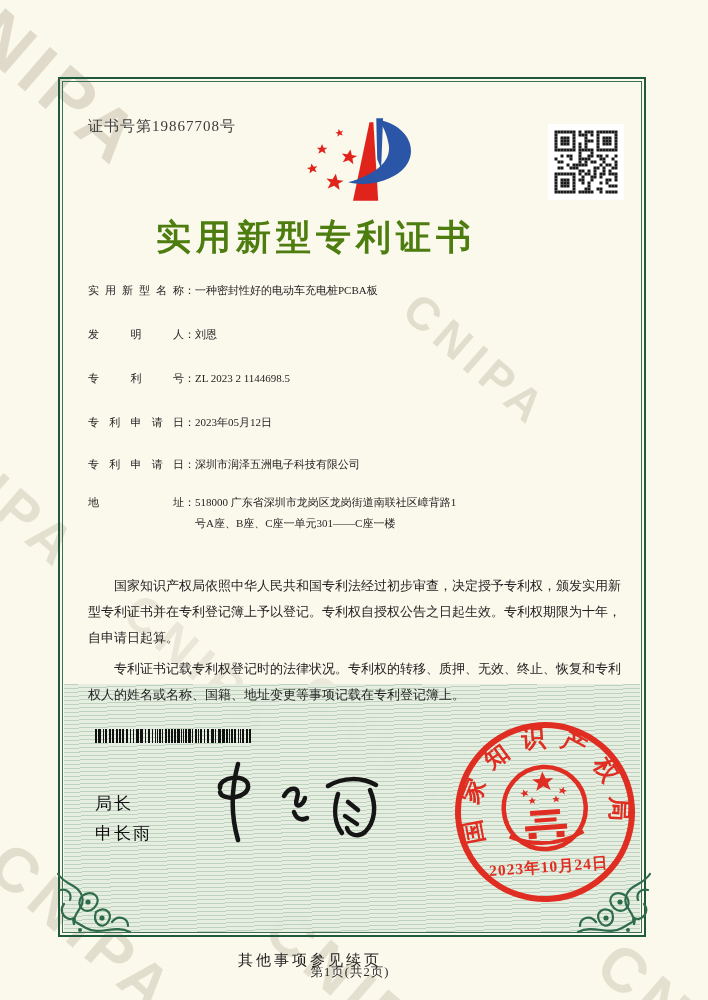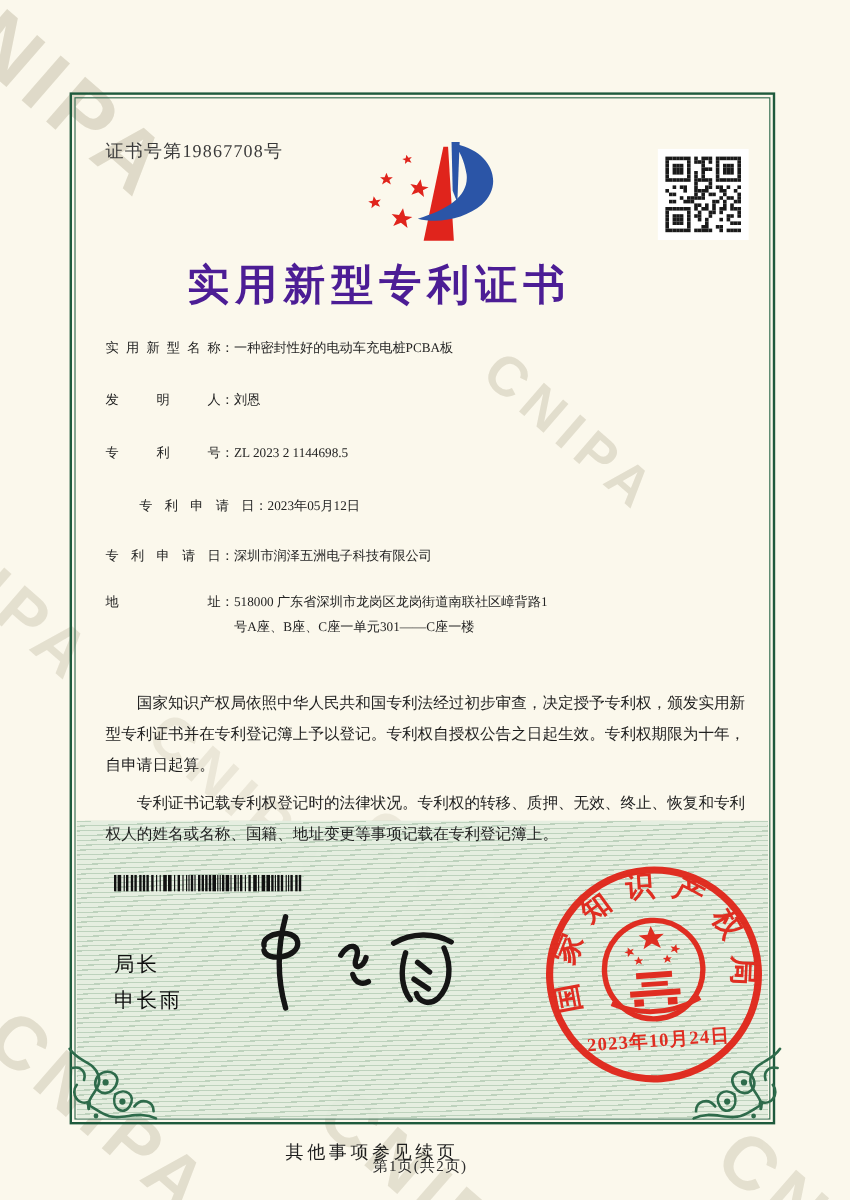--- a/index.html
+++ b/index.html
@@ -30,21 +30,21 @@
     background-image:repeating-linear-gradient(178deg,
       rgba(124,164,131,0.38) 0px, rgba(124,164,131,0.38) 1px,
       rgba(236,243,233,0) 1px, rgba(236,243,233,0) 4px);
   }
   .content{position:absolute;inset:0;z-index:3;}
   .cert-no{
     position:absolute;left:88px;top:117px;font-size:15px;color:#3b3b3b;letter-spacing:1px;
   }
   .title{
     position:absolute;left:58px;top:214px;width:516px;text-align:center;
-    font-size:35px;font-weight:bold;color:#4c1d95;letter-spacing:5px;
+    font-size:35px;font-weight:bold;color:#4d7c0f;letter-spacing:5px;
   }
   .row{position:absolute;left:88px;width:540px;font-size:11px;color:#242424;line-height:21px;}
   .lbl{display:inline-block;width:96px;text-align:justify;text-align-last:justify;vertical-align:top;}
   .colon{display:inline-block;vertical-align:top;}
   .val{display:inline-block;vertical-align:top;max-width:420px;}
   .pair2{position:absolute;left:239px;top:0;}
   .paras{position:absolute;left:88px;top:573px;width:540px;color:#1e1e1e;}
   .paras p{margin:0 0 5px 0;font-size:13px;line-height:26px;text-indent:2em;}
   .issuer{
     position:absolute;left:95px;font-size:17px;color:#101010;
@@ -326,21 +326,21 @@
 
     <div class="row" style="top:280px;">
       <span class="lbl">实用新型名称</span><span class="colon">：</span><span class="val">一种密封性好的电动车充电桩PCBA板</span>
     </div>
     <div class="row" style="top:324px;">
       <span class="lbl">发明人</span><span class="colon">：</span><span class="val">刘恩</span>
     </div>
     <div class="row" style="top:368px;">
       <span class="lbl">专利号</span><span class="colon">：</span><span class="val">ZL 2023 2 1144698.5</span>
     </div>
-    <div class="row" style="top:412px;margin-left:28px;">
+    <div class="row" style="top:412px;">
       <span class="lbl">专利申请日</span><span class="colon">：</span><span class="val">2023年05月12日</span>
     </div>
     <div class="row" style="top:454px;">
       <span class="lbl">专利申请日</span><span class="colon">：</span><span class="val">深圳市润泽五洲电子科技有限公司</span>
     </div>
     <div class="row" style="top:492px;">
       <span class="lbl">地址</span><span class="colon">：</span><span class="val"><span>518000 广东省深圳市龙岗区龙岗街道南联社区嶂背路1</span><br><span>号A座、B座、C座一单元301——C座一楼</span></span>
     </div>
 
     <div class="paras">

